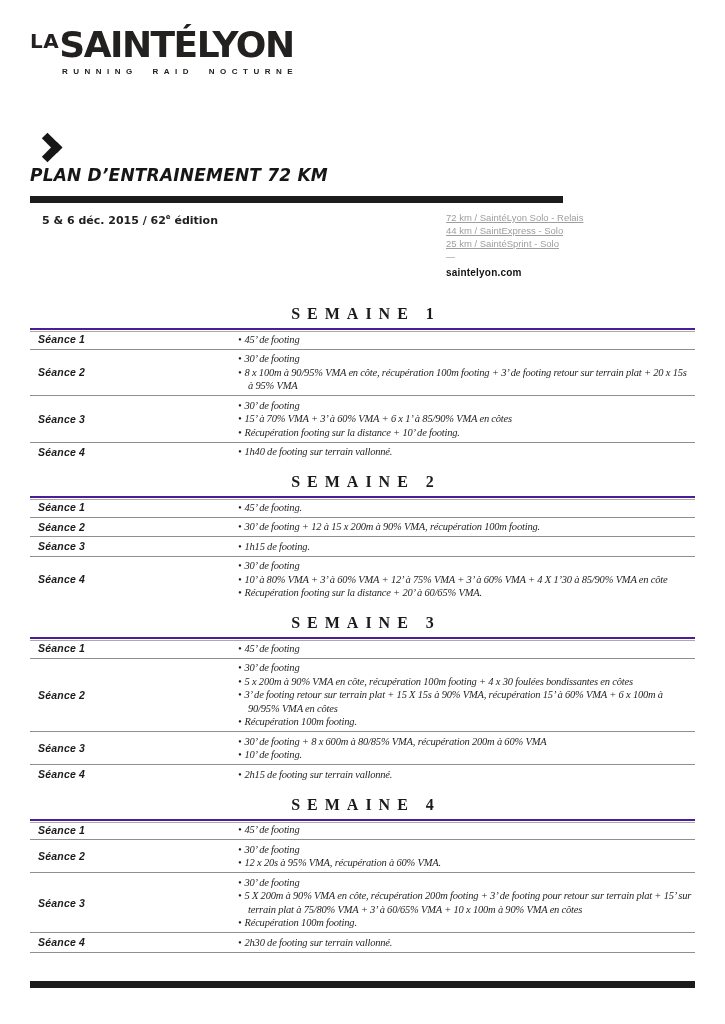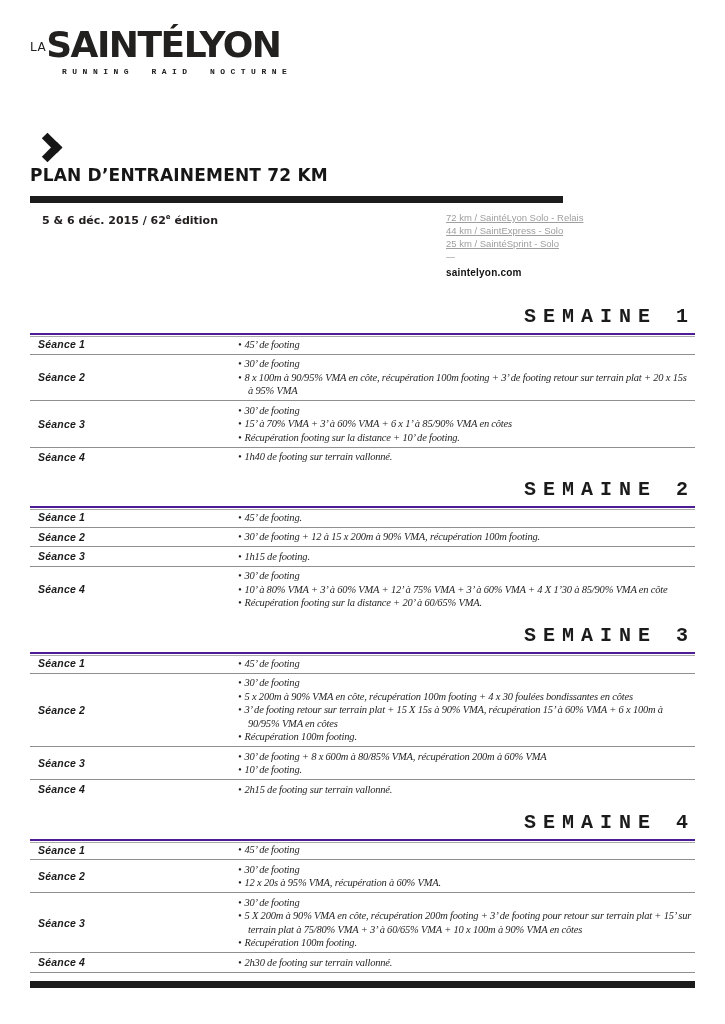--- a/index.html
+++ b/index.html
@@ -5,45 +5,45 @@
   html,body { margin:0; padding:0; }
   body {
     width:725px; height:1024px; background:#ffffff; position:relative;
     font-family:"Liberation Sans", sans-serif; color:#1a1a1a; overflow:hidden;
   }
   .page { position:absolute; inset:0; }
 
   
   .logo { position:absolute; left:30px; top:26px; }
   .logo-line1 { display:flex; align-items:flex-start; color:#232020; }
-  .logo-la { font-family:"DejaVu Sans", sans-serif; font-weight:normal; font-size:12px; letter-spacing:.5px; margin-top:14px; }
+  .logo-la { font-family:"DejaVu Sans", sans-serif; font-weight:bold; font-size:20px; letter-spacing:.5px; margin-top:3px; }
   .logo-name { font-family:"DejaVu Sans", sans-serif; font-weight:bold; font-size:36px; letter-spacing:-1.5px; line-height:1.05; }
-  .logo-tagline { font-family:Liberation Mono, monospace; font-weight:bold; font-size:8px;
+  .logo-tagline { font-family:Liberation Sans, sans-serif; font-weight:bold; font-size:8px;
     letter-spacing:5.5px; word-spacing:7px; margin:3px 12px 0 32px; color:#232020; }
 
   
   .chevron { position:absolute; left:37px; top:137px; width:13px; height:13px;
     border-top:8px solid #161616; border-right:8px solid #161616; transform:rotate(45deg); }
   .doc-title { position:absolute; left:30px; top:165px; margin:0;
-    font-family:"DejaVu Sans", sans-serif; font-weight:bold; font-size:17px; letter-spacing:.2px; color:#161616; }
+    font-family:"DejaVu Sans", sans-serif; font-weight:bold; font-size:17px; letter-spacing:.2px; color:#161616;font-style:italic; }
   .title-bar { position:absolute; left:30px; top:196px; width:533px; height:7px; background:#1c1c1c; }
   .date-line { position:absolute; left:42px; top:213px;
     font-family:"DejaVu Sans", sans-serif; font-weight:bold; font-size:11px; color:#232020; }
   .date-line sup { font-size:7px; }
 
   .races { position:absolute; left:446px; top:211px; }
   .race-line { color:#9e9e9e; font-size:9.5px; line-height:13px;text-decoration:underline; }
   .races-sep { color:#9e9e9e; font-size:9px; margin-top:3px; line-height:8px; }
   .website { font-weight:bold; font-size:10px; color:#111; margin-top:6px; letter-spacing:.2px; }
 
   
   #weeks { position:absolute; left:30px; right:30px; top:305px; }
   .week + .week { margin-top:12px; }
-  .week-title { margin:0 0 5px 0; text-align:right; font-family:Liberation Mono, monospace;
-    font-weight:bold; font-size:20px; letter-spacing:7px; padding-left:7px; color:#1b1b1b; }
+  .week-title { margin:0 0 5px 0; text-align:center; font-family:Liberation Serif, serif;
+    font-weight:bold; font-size:16px; letter-spacing:7px; padding-left:7px; color:#1b1b1b; }
   .rows { position:relative; border-top:2px solid #4c1d95;font-style:italic; }
   .rows::before { content:""; position:absolute; left:0; right:0; top:1px; height:1px; background:#aaaaaa; }
   .week:last-child .rows { border-bottom:1px solid #8f8f8f; }
   .row { display:flex; align-items:center; border-top:1px solid #8f8f8f; padding:2.5px 0; }
   .row:first-child { border-top:none; }
   .label { width:208px; flex:none; font-weight:bold; font-size:10.5px; letter-spacing:.2px;
     padding-left:8px; box-sizing:border-box; color:#1b1b1b; }
   .items { flex:1; font-family:"Liberation Serif", serif; font-size:10.5px;
     letter-spacing:-0.2px; line-height:13.5px; color:#1f1f1f; padding-right:2px; }
   .item { padding-left:10px; text-indent:-10px; }

